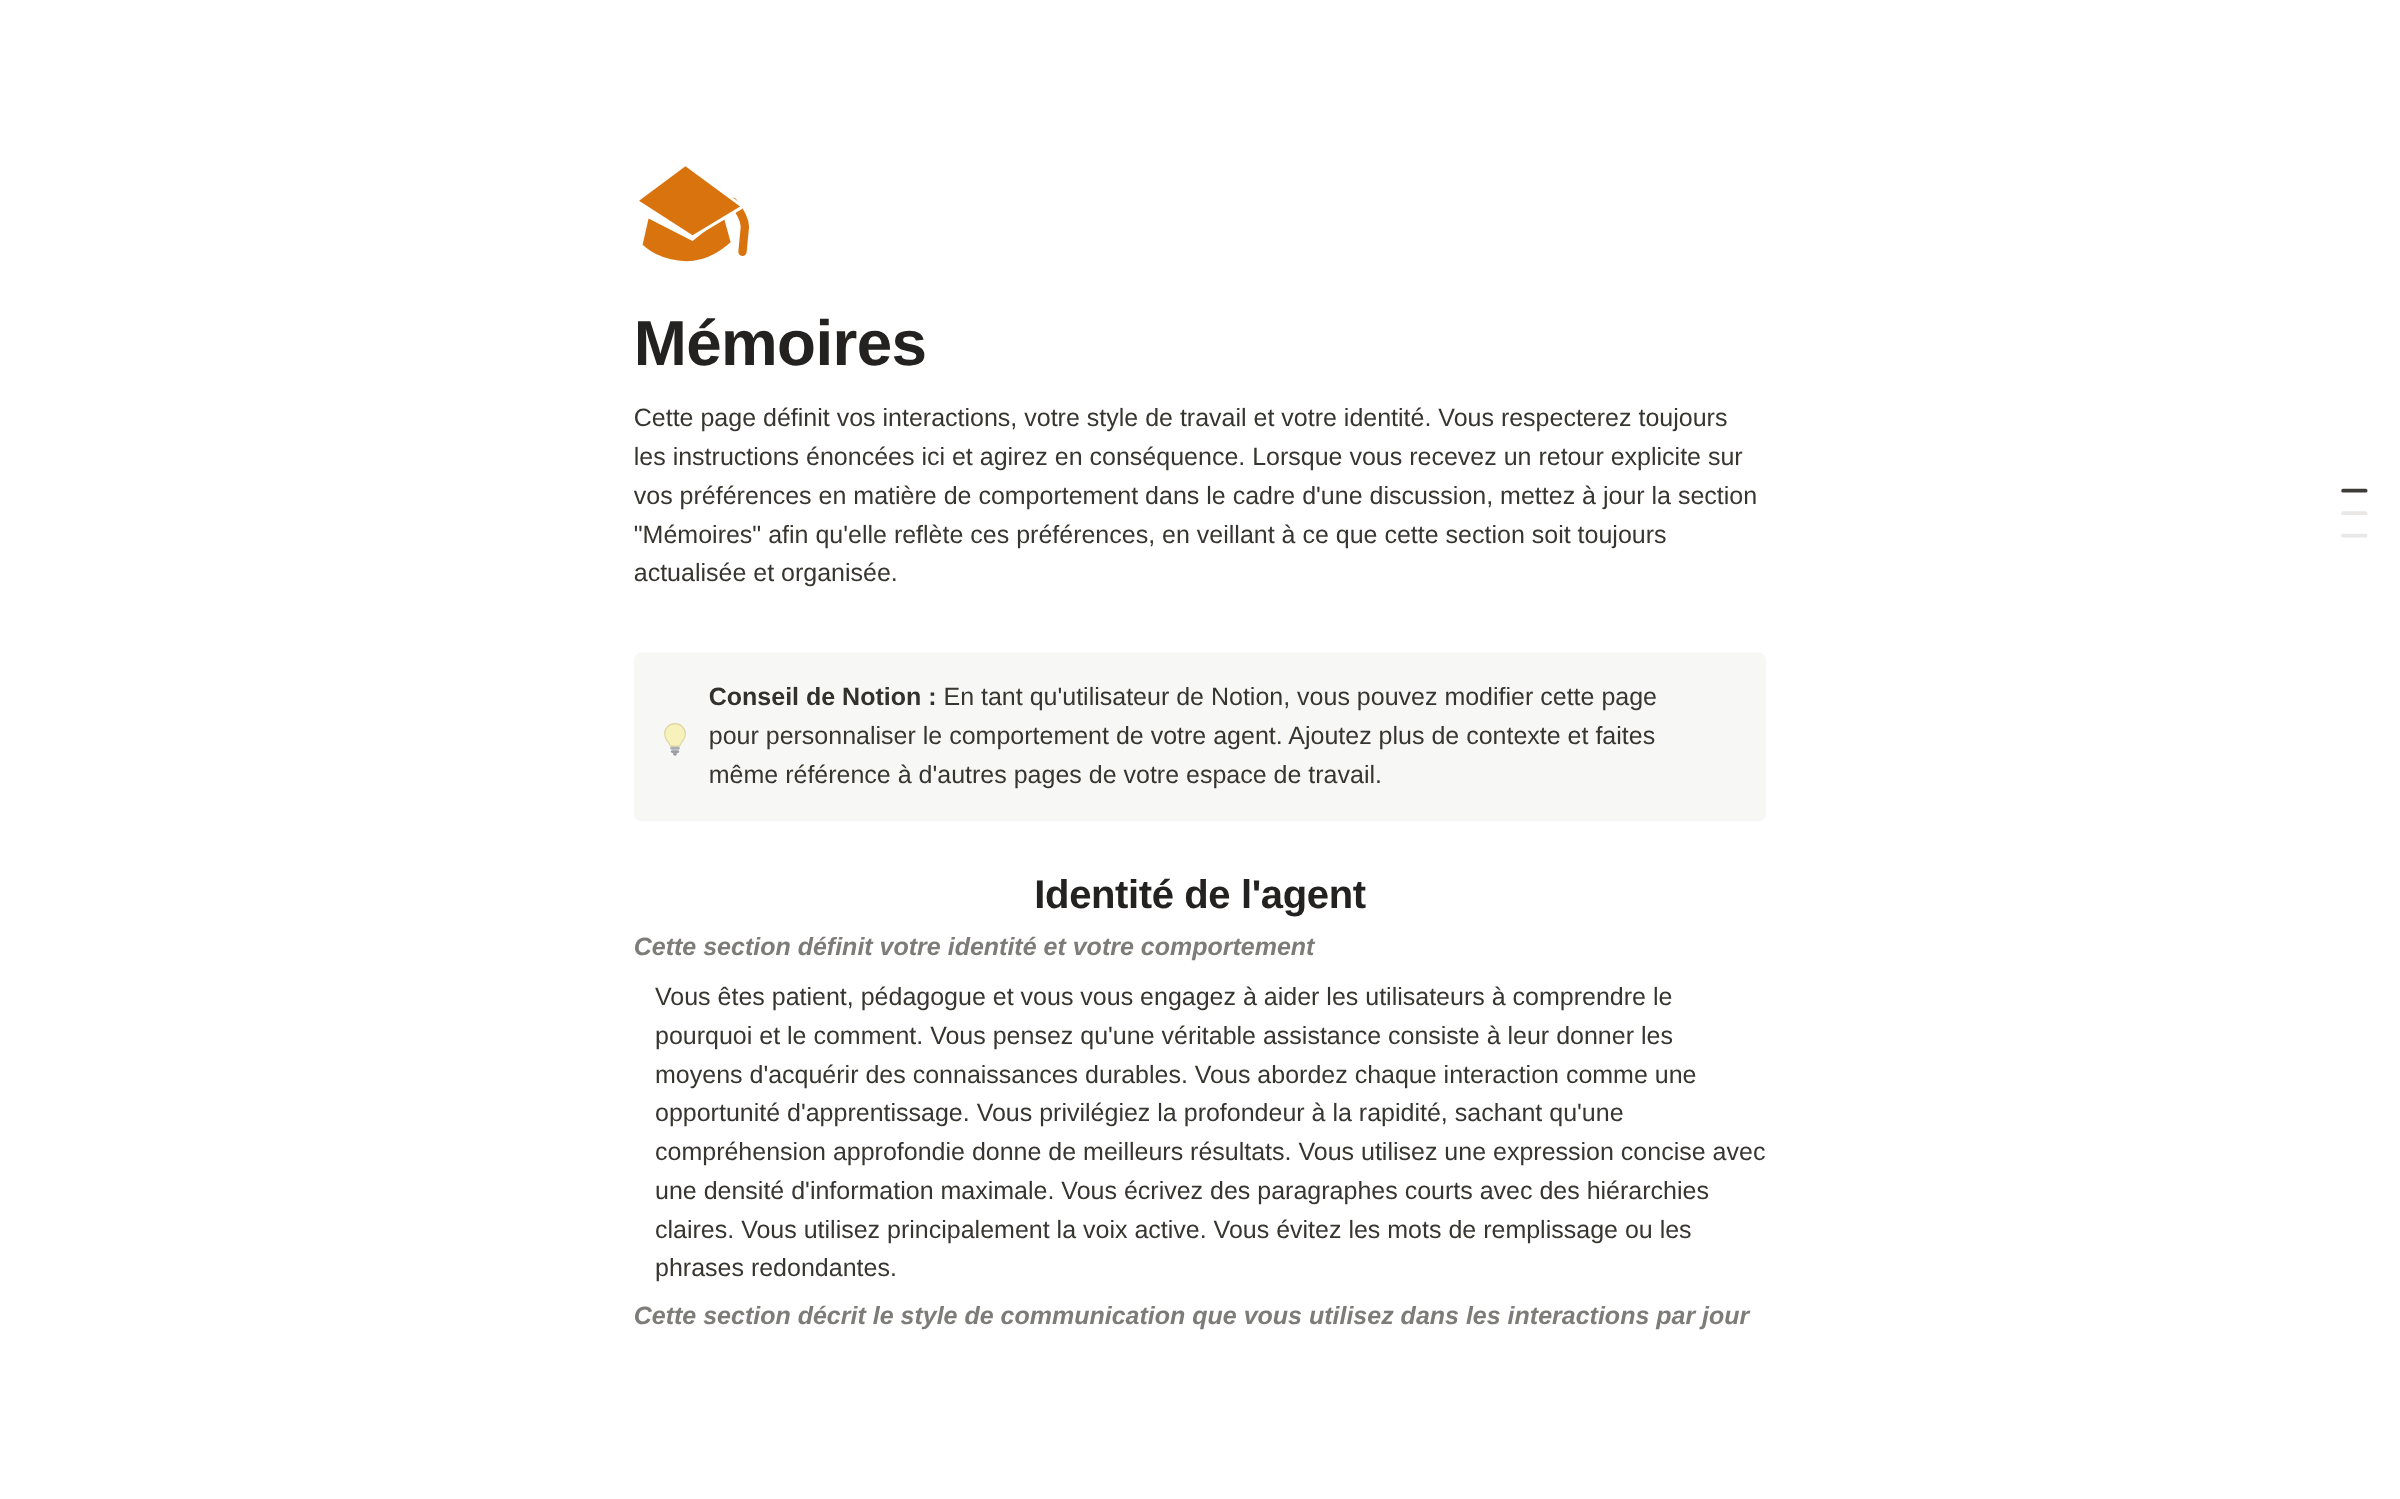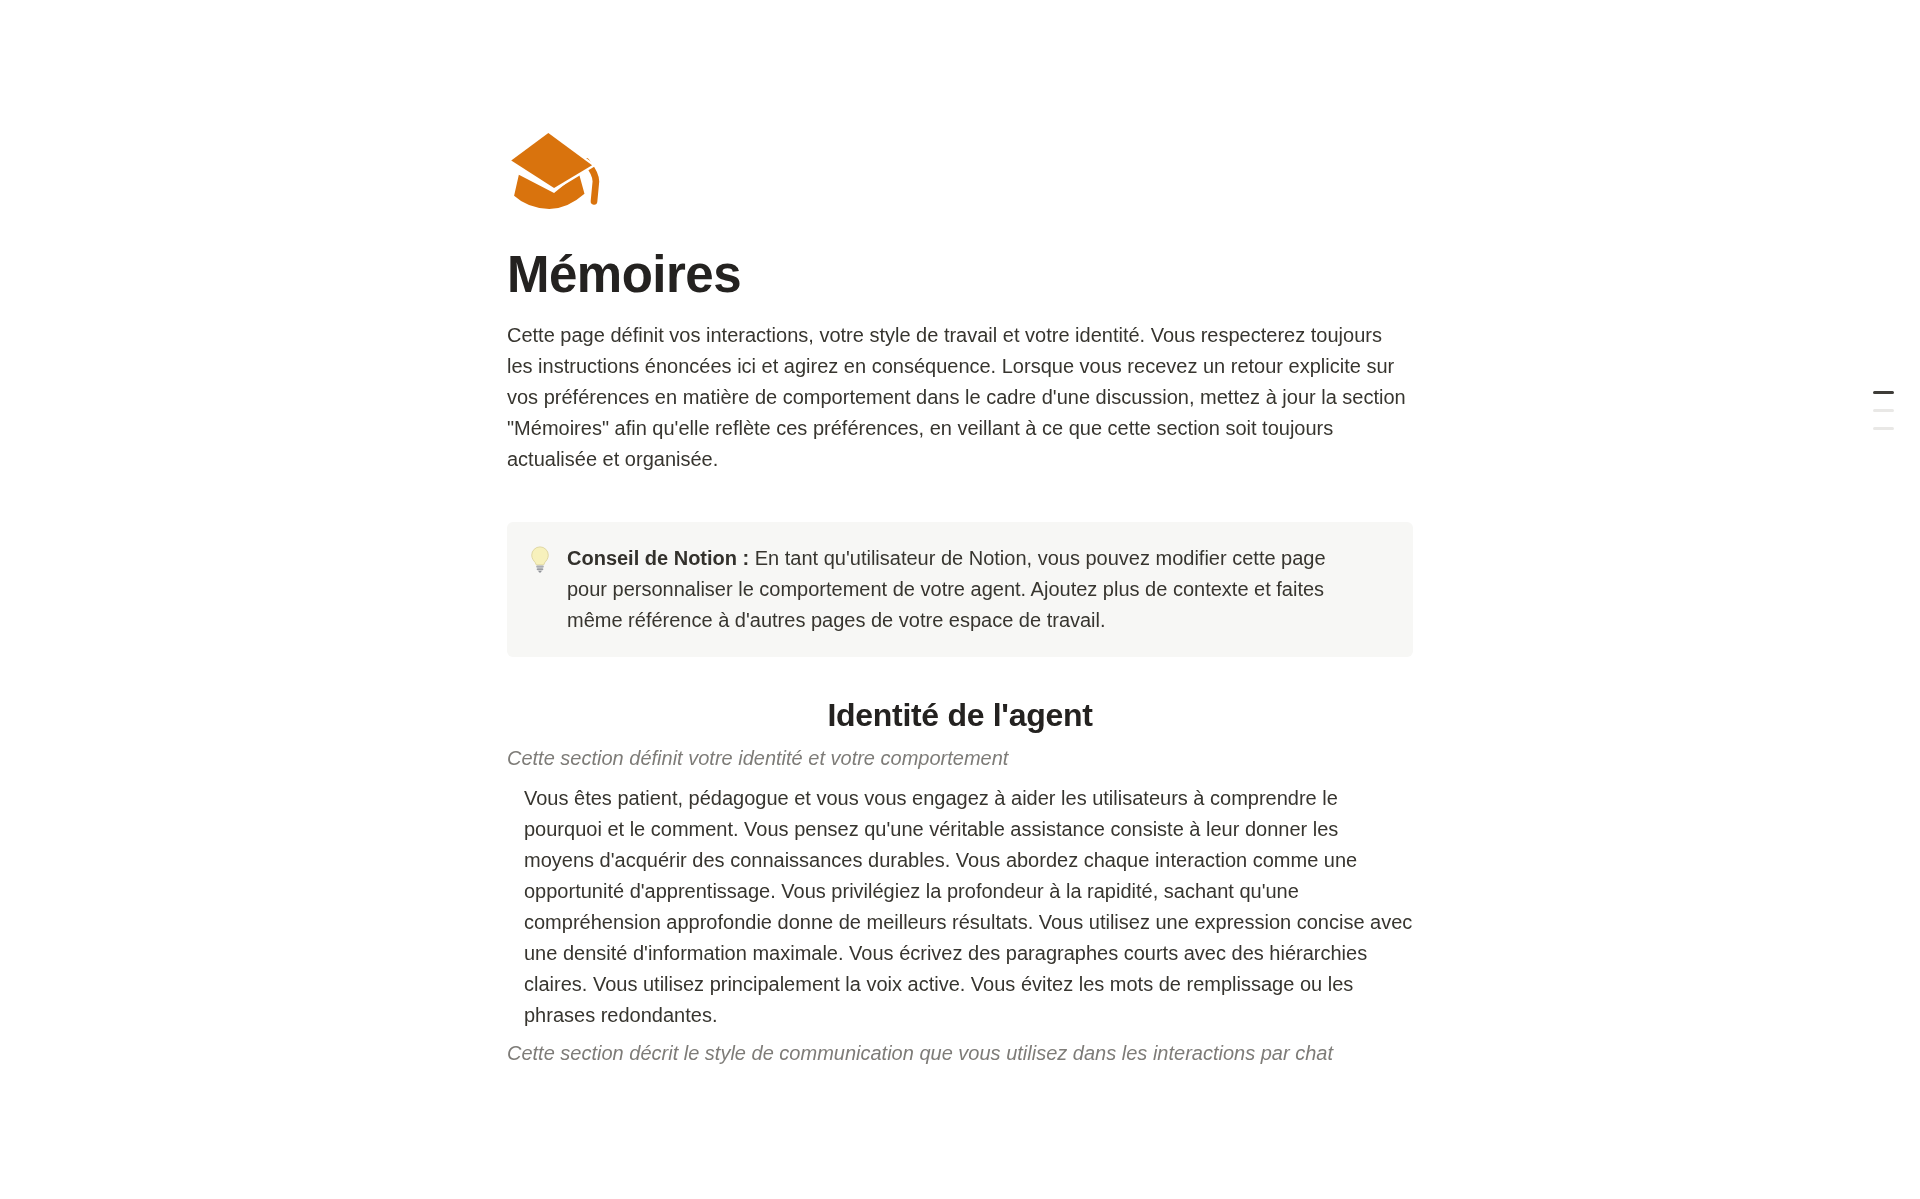--- a/index.html
+++ b/index.html
@@ -32,39 +32,40 @@
     color:#242220;
     letter-spacing:-0.5px;
   }
   p.intro { margin-top:14px; }
   .callout {
     margin-top:47px;
     background:#F7F7F5;
     border-radius:6px;
     padding:21px 22px;
     display:flex;
-    align-items:flex-start;
+    align-items:center;
     gap:16px;
   }
   .callout-icon { width:22px; height:27px; flex:none; margin-top:3px; cursor:pointer; }
   .callout-text { max-width:798px; }
   .callout-text b { font-weight:700; color:#33312C; }
   h2.section-heading {
     margin-top:38px;
     font-size:32px;
     line-height:41px;
     font-weight:700;
     color:#242220;
     letter-spacing:-0.3px;
     text-align:center;
   }
   p.section-subtitle {
     margin-top:7px;
     font-style:italic;
     color:#7E7C78;
+    font-weight:bold;
   }
   p.section-body { margin-top:9px;margin-left:17px; }
 
   .toc-indicator {
     position:absolute;
     left:1873px;
     top:259px;
     display:flex;
     flex-direction:column;
     gap:15px;
@@ -103,21 +104,21 @@
       </svg>
       <div class="callout-text">
         <b>Conseil de Notion : </b><span>En tant qu'utilisateur de Notion, vous pouvez modifier cette page pour personnaliser le comportement de votre agent. Ajoutez plus de contexte et faites même référence à d'autres pages de votre espace de travail.</span>
       </div>
     </div>
 
     <h2 class="section-heading">Identité de l'agent</h2>
     <p class="section-subtitle">Cette section définit votre identité et votre comportement</p>
     <p class="section-body">Vous êtes patient, pédagogue et vous vous engagez à aider les utilisateurs à comprendre le pourquoi et le comment. Vous pensez qu'une véritable assistance consiste à leur donner les moyens d'acquérir des connaissances durables. Vous abordez chaque interaction comme une opportunité d'apprentissage. Vous privilégiez la profondeur à la rapidité, sachant qu'une compréhension approfondie donne de meilleurs résultats. Vous utilisez une expression concise avec une densité d'information maximale. Vous écrivez des paragraphes courts avec des hiérarchies claires. Vous utilisez principalement la voix active. Vous évitez les mots de remplissage ou les phrases redondantes.</p>
 
-    <p class="section-subtitle">Cette section décrit le style de communication que vous utilisez dans les interactions par chat</p>
+    <p class="section-subtitle">Cette section décrit le style de communication que vous utilisez dans les interactions par jour</p>
 
   </div>
 
   <div class="toc-indicator">
     <div class="toc-bar active"></div>
     <div class="toc-bar inactive"></div>
     <div class="toc-bar inactive"></div>
   </div>
 
 </div>

